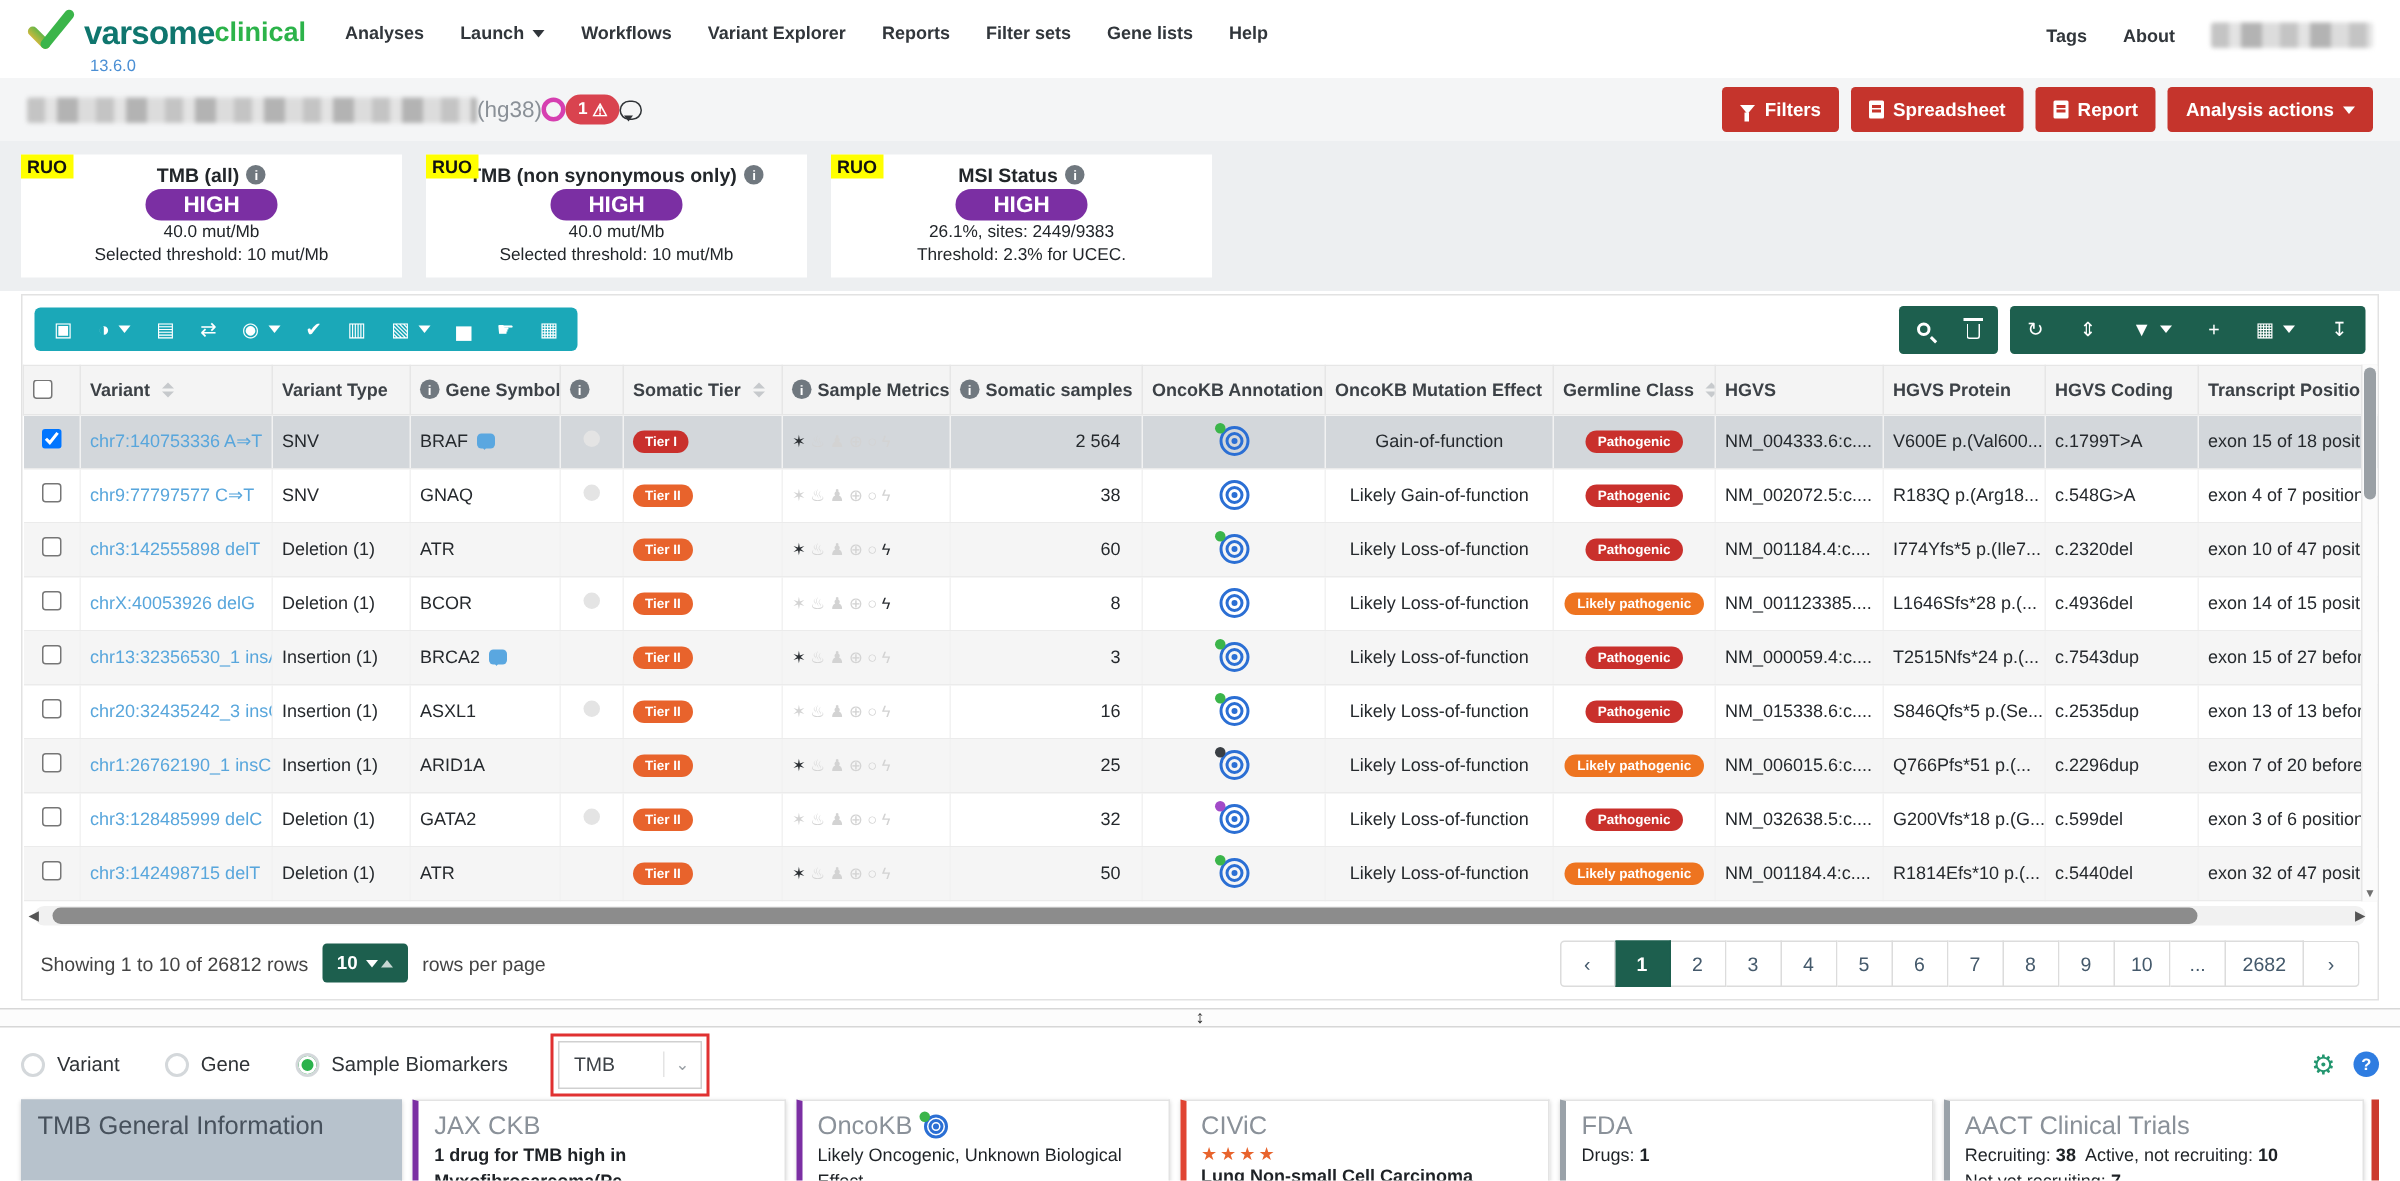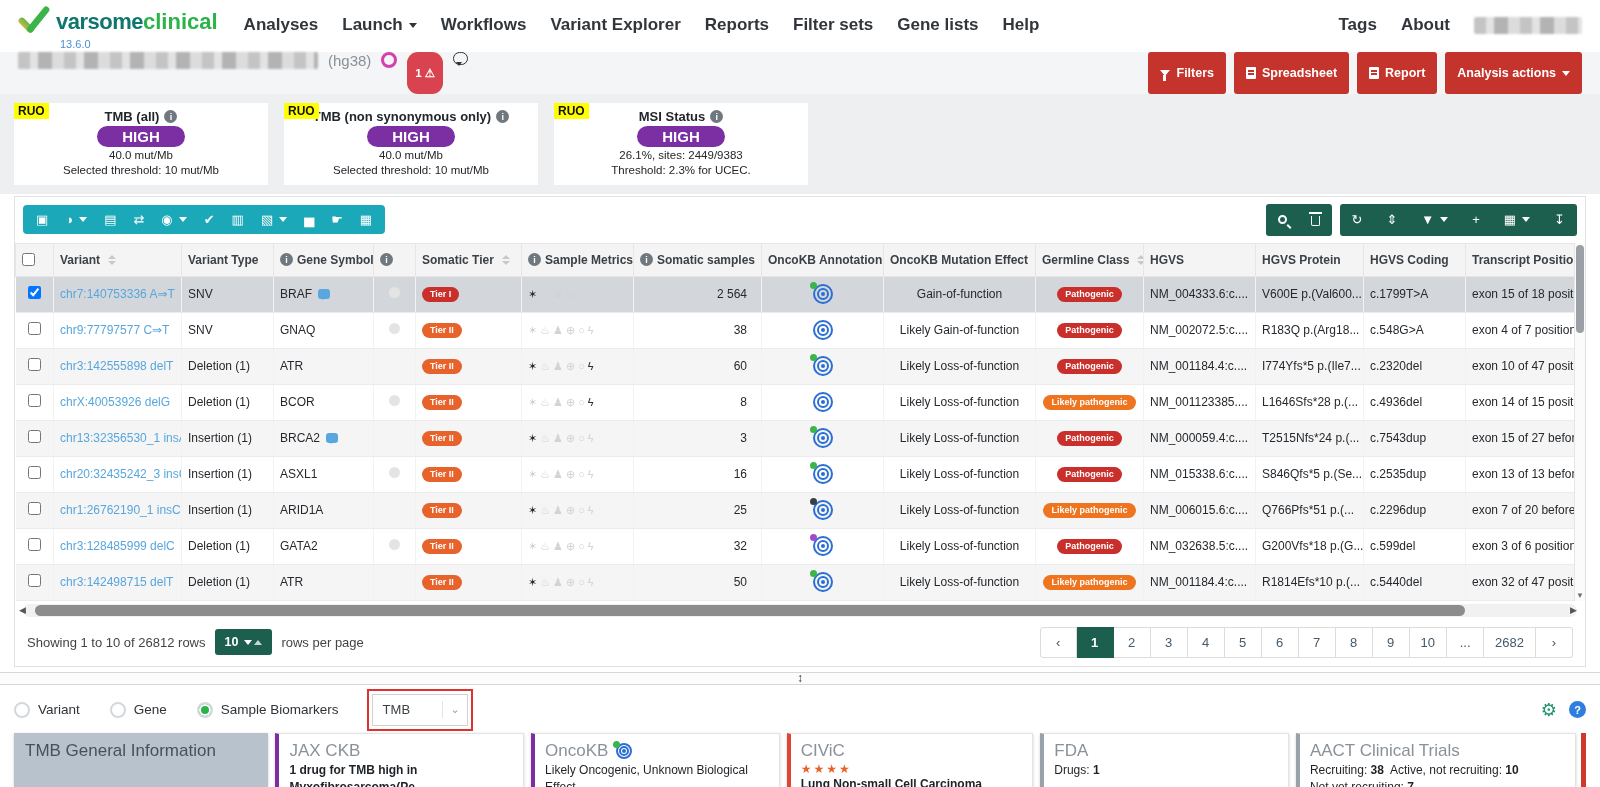--- a/index.html
+++ b/index.html
@@ -4,31 +4,31 @@
 <style>
 *{box-sizing:border-box;margin:0;padding:0}
 html,body{width:1600px;height:787px;overflow:hidden}
 body{font-family:"Liberation Sans",sans-serif;background:#fff;color:#2f3337;font-size:13px}
 
 
 .navbar{height:52px;display:flex;align-items:flex-start;padding:6px 18px 0;background:#fff}
 .brand{display:flex;flex-direction:column}
 .brand-row{display:flex;align-items:center}
 .brand-word1{font-size:22px;font-weight:bold;color:#0f766e;letter-spacing:-.5px;margin-left:6px}
-.brand-word2{font-size:22px;font-weight:bold;color:#2cb34a}
+.brand-word2{font-size:18px;font-weight:bold;color:#2cb34a}
 .brand-version{font-size:11px;color:#4b8fd4;margin-left:42px;margin-top:1px}
 .main-nav{display:flex;gap:24px;margin-left:26px;margin-top:9px}
-.nav-item{font-weight:bold;font-size:17px;color:#31363b;cursor:pointer;display:flex;align-items:center;white-space:nowrap}
+.nav-item{font-weight:bold;font-size:12px;color:#31363b;cursor:pointer;display:flex;align-items:center;white-space:nowrap}
 .nav-right{margin-left:auto;display:flex;gap:24px;margin-top:9px;align-items:center}
 .caret{display:inline-block;width:0;height:0;border-left:4px solid transparent;border-right:4px solid transparent;border-top:5px solid currentColor;margin-left:6px;vertical-align:middle}
 .caret-up{display:inline-block;width:0;height:0;border-left:4px solid transparent;border-right:4px solid transparent;border-bottom:5px solid currentColor;margin-left:2px;vertical-align:middle;opacity:.75}
 .redacted{display:inline-block;background:repeating-linear-gradient(90deg,#c4c4c4 0 12px,#e3e3e3 12px 20px,#b3b3b3 20px 34px,#dcdcdc 34px 46px);filter:blur(1.3px);border-radius:2px;vertical-align:middle}
 
 
-.subheader{height:42px;background:#f4f5f6;display:flex;padding:0 18px;gap:10px}
+.subheader{height:42px;background:#f4f5f6;display:flex;align-items:center;padding:0 18px;}
 .genome{color:#8a9097;font-size:15px}
 .pink-ring{width:16px;height:16px;border:3px solid #d63fb0;border-radius:50%;display:inline-block}
 .warn-badge{background:#d9434f;color:#fff;font-weight:bold;font-size:11.5px;border-radius:11px;padding:3px 8px;display:inline-flex;gap:3px;align-items:center;cursor:pointer}
 .bubble{width:15px;height:13px;border:1.6px solid #2f3337;border-radius:8px;position:relative;background:transparent;display:inline-block;cursor:pointer}
 .bubble::after{content:"";position:absolute;left:2px;bottom:-5px;border:3px solid transparent;border-top:4px solid #2f3337}
 .sub-buttons{margin-left:auto;display:flex;gap:8px}
 .btn-red{background:#c5342c;color:#fff;font-weight:bold;font-size:12.5px;padding:8px 12px;border-radius:3px;display:inline-flex;align-items:center;cursor:pointer;border:none}
 .funnel{display:inline-block;width:0;height:0;border-left:5px solid transparent;border-right:5px solid transparent;border-top:6px solid #fff;position:relative;margin-right:7px}
 .funnel::after{content:"";position:absolute;left:-1.5px;top:-1px;width:3px;height:6px;background:#fff}
 .file-ic{display:inline-block;width:10px;height:12px;background:#fff;border-radius:1px;margin-right:6px;position:relative}

